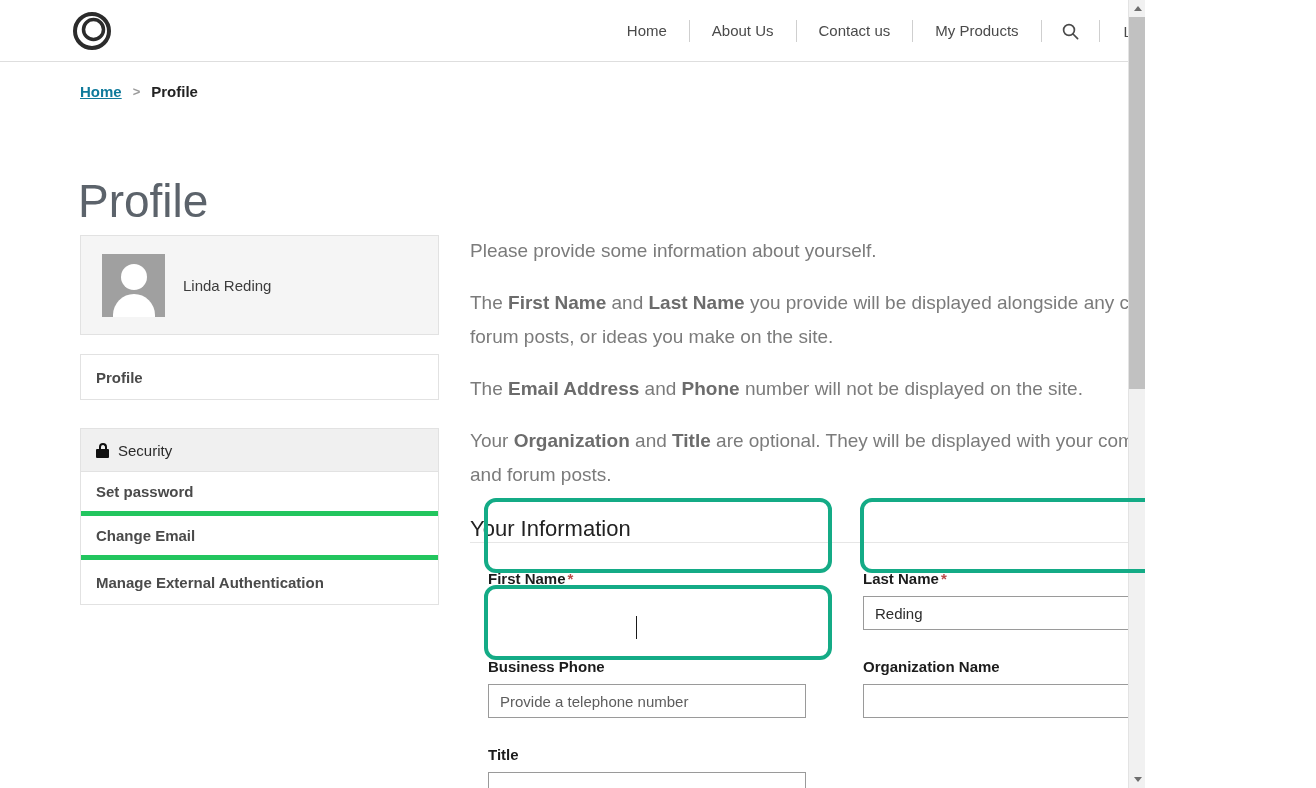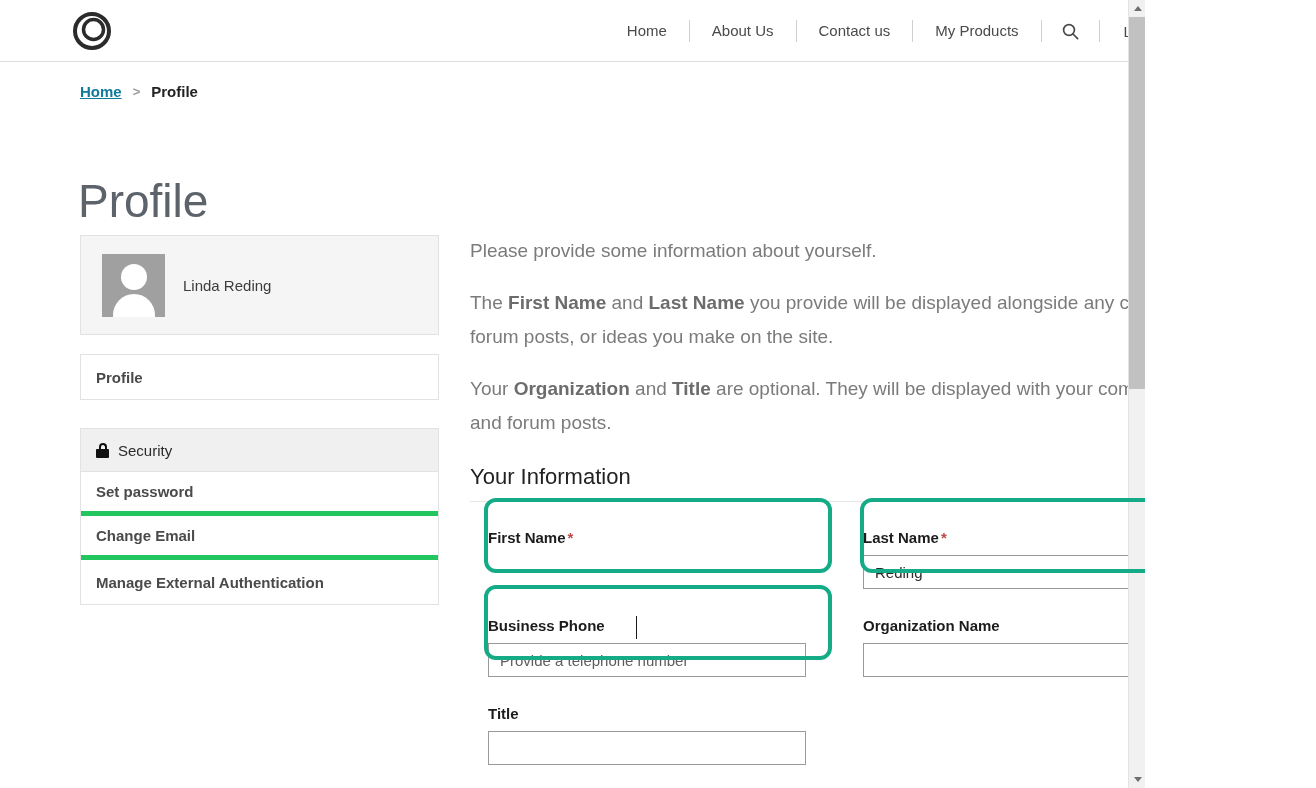--- a/index.html
+++ b/index.html
@@ -218,21 +218,20 @@
     margin: 0 0 18px 0;
     font-weight: normal;
   }
   .lead b { color: #6c6c6c; font-weight: bold; }
 
   .section-title {
     font-size: 22px;
     color: #222222;
     font-weight: normal;
     margin: 24px 0 0 0;
-    padding-bottom: 11px;
     border-bottom: 1px solid #e6e6e6;
     line-height: 26px;
   }
 
   
   .form-grid {
     margin-top: 13px;
     display: grid;
     grid-template-columns: 375px 375px;
     column-gap: 0px;
@@ -407,20 +406,21 @@
       <div class="menu-row">Set password</div>
       <div class="menu-row">Change Email</div>
       <div class="menu-row">Manage External Authentication</div>
     </div>
 
   </div>
 
   <div class="main">
     <p class="lead"><span>Please provide some information about yourself.</span></p>
     <p class="lead"><span>The </span><b>First Name</b><span> and </span><b>Last Name</b><span> you provide will be displayed alongside any comments, forum posts, or ideas you make on the site.</span></p>
+    <p class="lead"><span>The </span><b>Email Address</b><span> and </span><b>Phone</b><span> number will not be displayed on the site.</span></p>
     <p class="lead"><span>Your </span><b>Organization</b><span> and </span><b>Title</b><span> are optional. They will be displayed with your comments and forum posts.</span></p>
 
     <h2 class="section-title">Your Information</h2>
 
     <div class="form-grid">
 
       <div class="field">
         <label class="field-label">
           <span>First Name</span><span class="req">*</span>
         </label>

